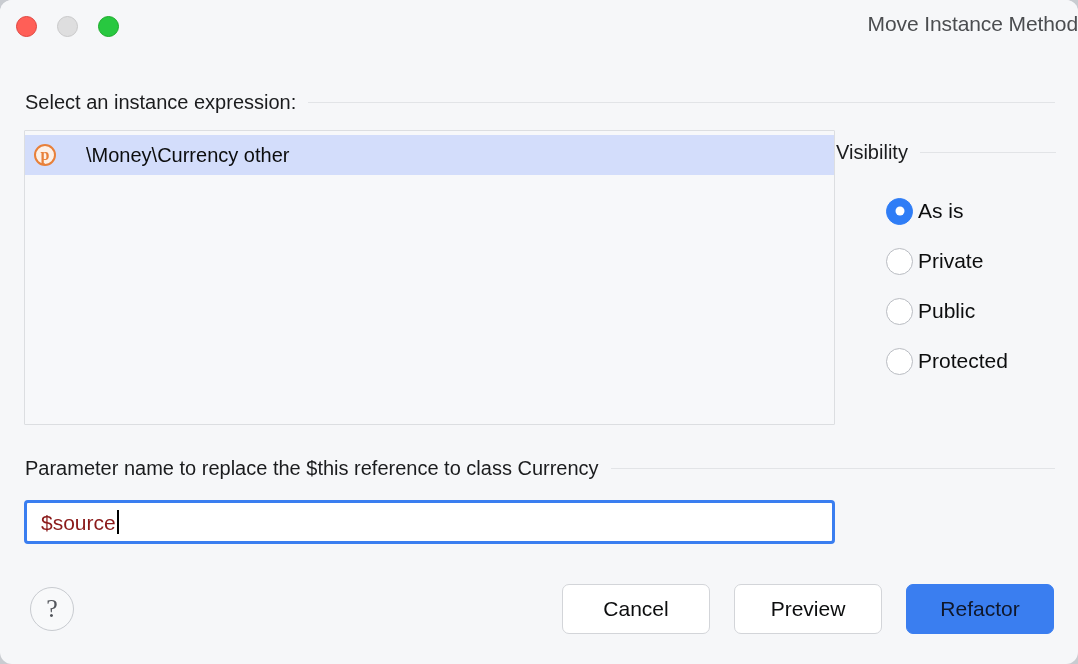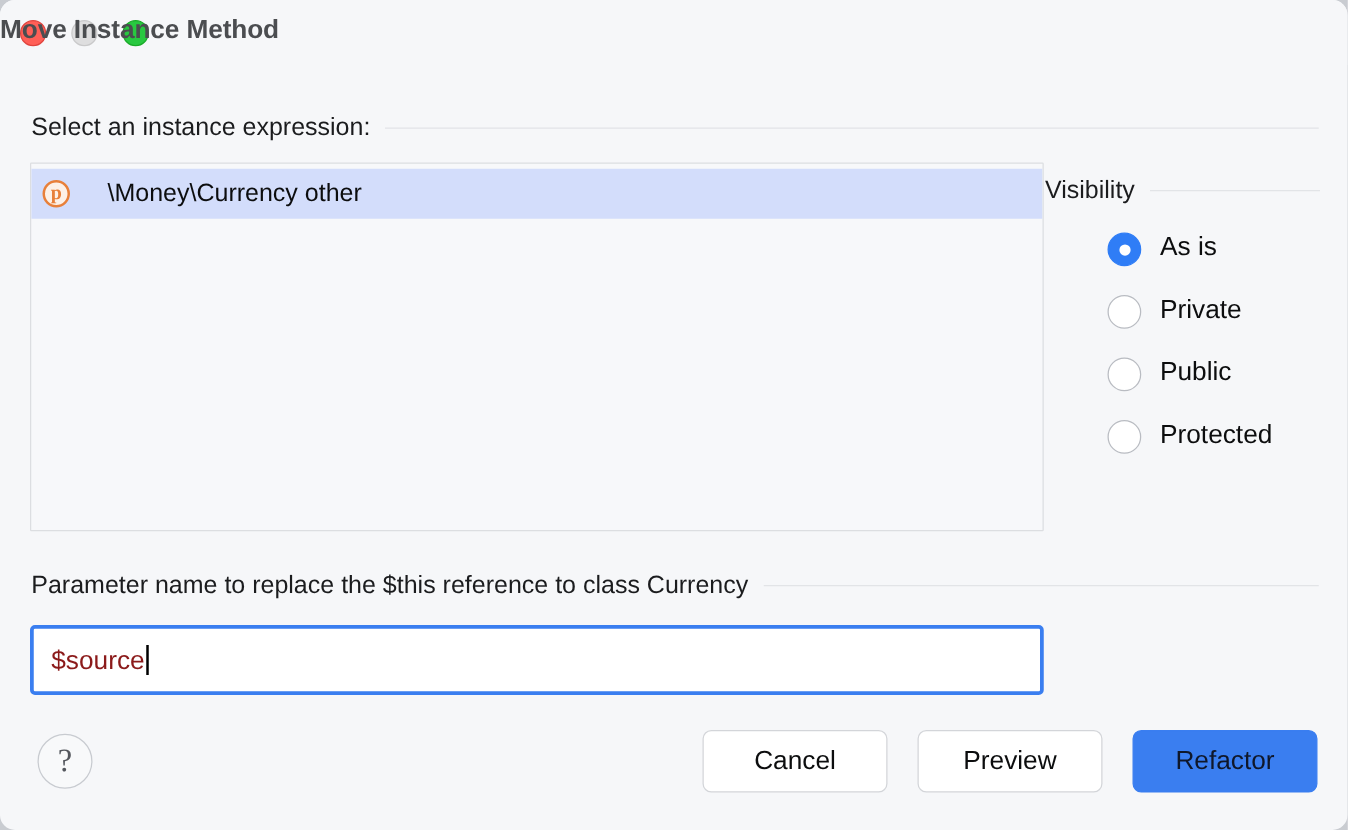--- a/index.html
+++ b/index.html
@@ -46,23 +46,23 @@
     display: block;
   }
   .light.close   { background: #ff5f57; border: 0.5px solid #e0443e; }
   .light.min     { background: #dededf; border: 0.5px solid #c9c9ca; }
   .light.max     { background: #28c840; border: 0.5px solid #1aab29; }
 
   .window-title {
     position: absolute;
     left: 0; right: 0;
     top: 12px;
-    text-align: left;
+    text-align: right;
     font-size: 21px;
-    font-weight: bold;
+    font-weight: normal;
     color: #4b4d50;
     letter-spacing: -0.1px;
   }
 
   
   .section-head {
     display: flex;
     align-items: center;
     gap: 12px;
   }
@@ -159,21 +159,22 @@
     width: 220px;
   }
   .vis-head .label { font-size: 20px; }
   .radio-group {
     position: absolute;
     left: 50px;
     top: 56px;
   }
   .radio-row {
     display: flex;
-    gap: 15px;
+    align-items: center;
+    gap: 5px;
     height: 50px;
   }
   .radio {
     width: 27px;
     height: 27px;
     flex: 0 0 27px;
     border-radius: 50%;
     background: #ffffff;
     border: 1.5px solid #b9bcc2;
     position: relative;
@@ -204,21 +205,21 @@
     top: 405px;
     width: 1030px;
   }
   .param-head .label { font-size: 20px; }
 
   .text-field {
     position: absolute;
     left: 24px;
     top: 448px;
     width: 811px;
-    height: 56px;
+    height: 44px;
     background: #ffffff;
     border: 3px solid #3a7ef0;
     border-radius: 4px;
     display: flex;
     align-items: center;
     padding-left: 14px;
   }
   .field-value {
     font-size: 21px;
     color: #8b1a1a;

